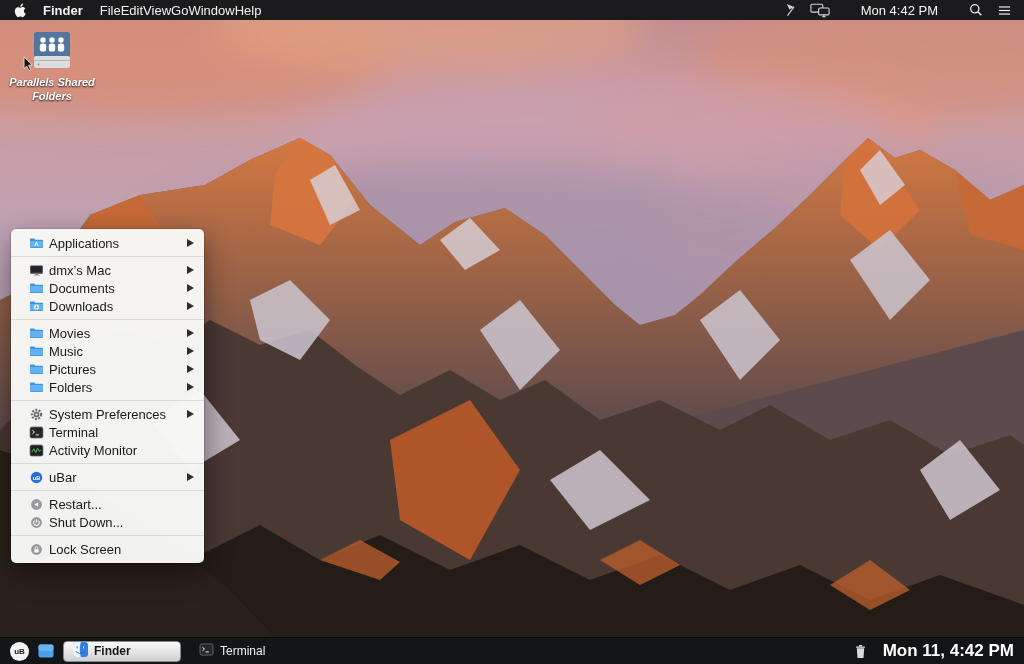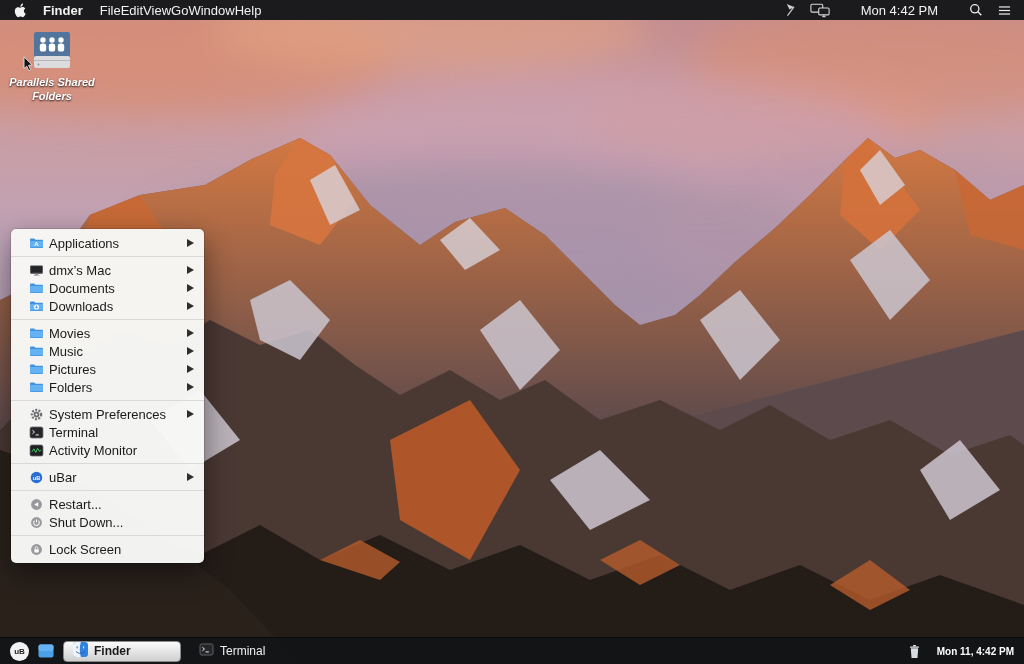--- a/index.html
+++ b/index.html
@@ -50,21 +50,21 @@
              display:flex;align-items:center;justify-content:center;
              font-size:8px;font-weight:bold;color:#222;flex:none;cursor:default;}
   .tb-pin{margin-left:9px;display:flex;align-items:center;}
   .task-btn{height:21px;display:flex;align-items:center;gap:6px;padding:0 9px;
             border-radius:4px;font-size:12px;margin-left:9px;cursor:default;}
   .task-btn.active{background:linear-gradient(#fbfbfb,#cfcfcf);border:1px solid #8b8b8b;
                    color:#1a1a1a;font-weight:bold;min-width:118px;box-sizing:border-box;}
   .task-btn.inactive{color:#f0f0f0;min-width:78px;}
   .tb-spacer{flex:1;}
   .tb-trash{display:flex;align-items:center;margin-right:16px;}
-  .tb-clock{font-size:10px;font-weight:bold;color:#fff;white-space:nowrap;}
+  .tb-clock{font-size:17px;font-weight:bold;color:#fff;white-space:nowrap;}
 </style>
 </head>
 <body>
 
 <svg id="wallpaper" viewBox="0 0 1024 664" preserveAspectRatio="none">
   <defs>
     <linearGradient id="sky" x1="0" y1="0" x2="0" y2="1">
       <stop offset="0" stop-color="#c28a8e"></stop>
       <stop offset="0.18" stop-color="#cb9da2"></stop>
       <stop offset="0.38" stop-color="#bda3b8"></stop>

